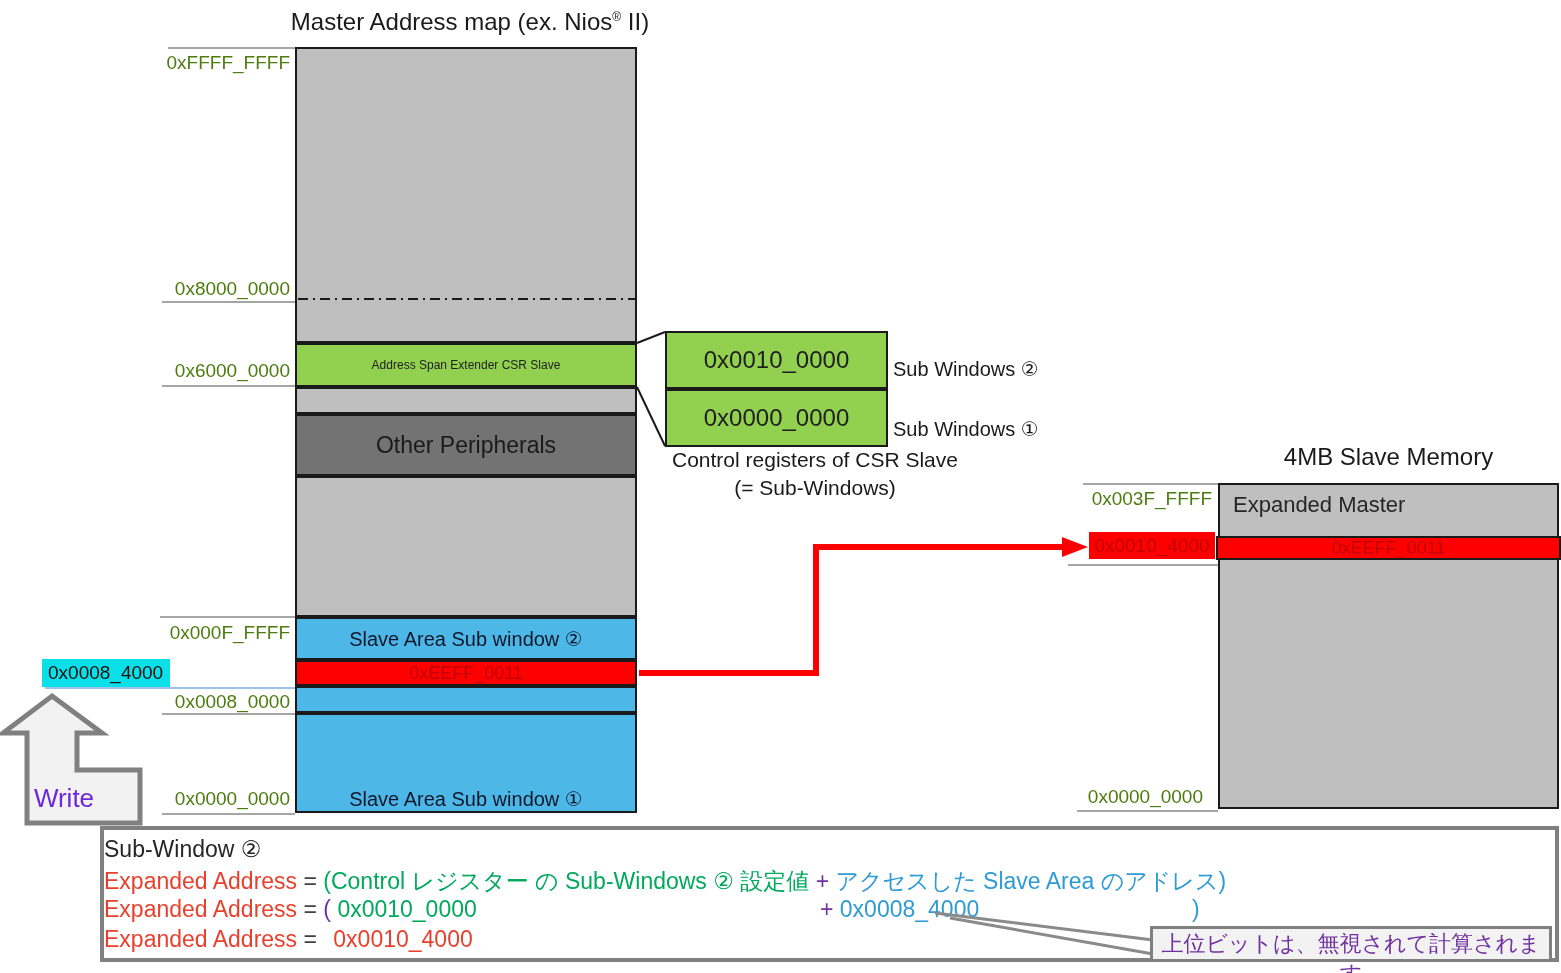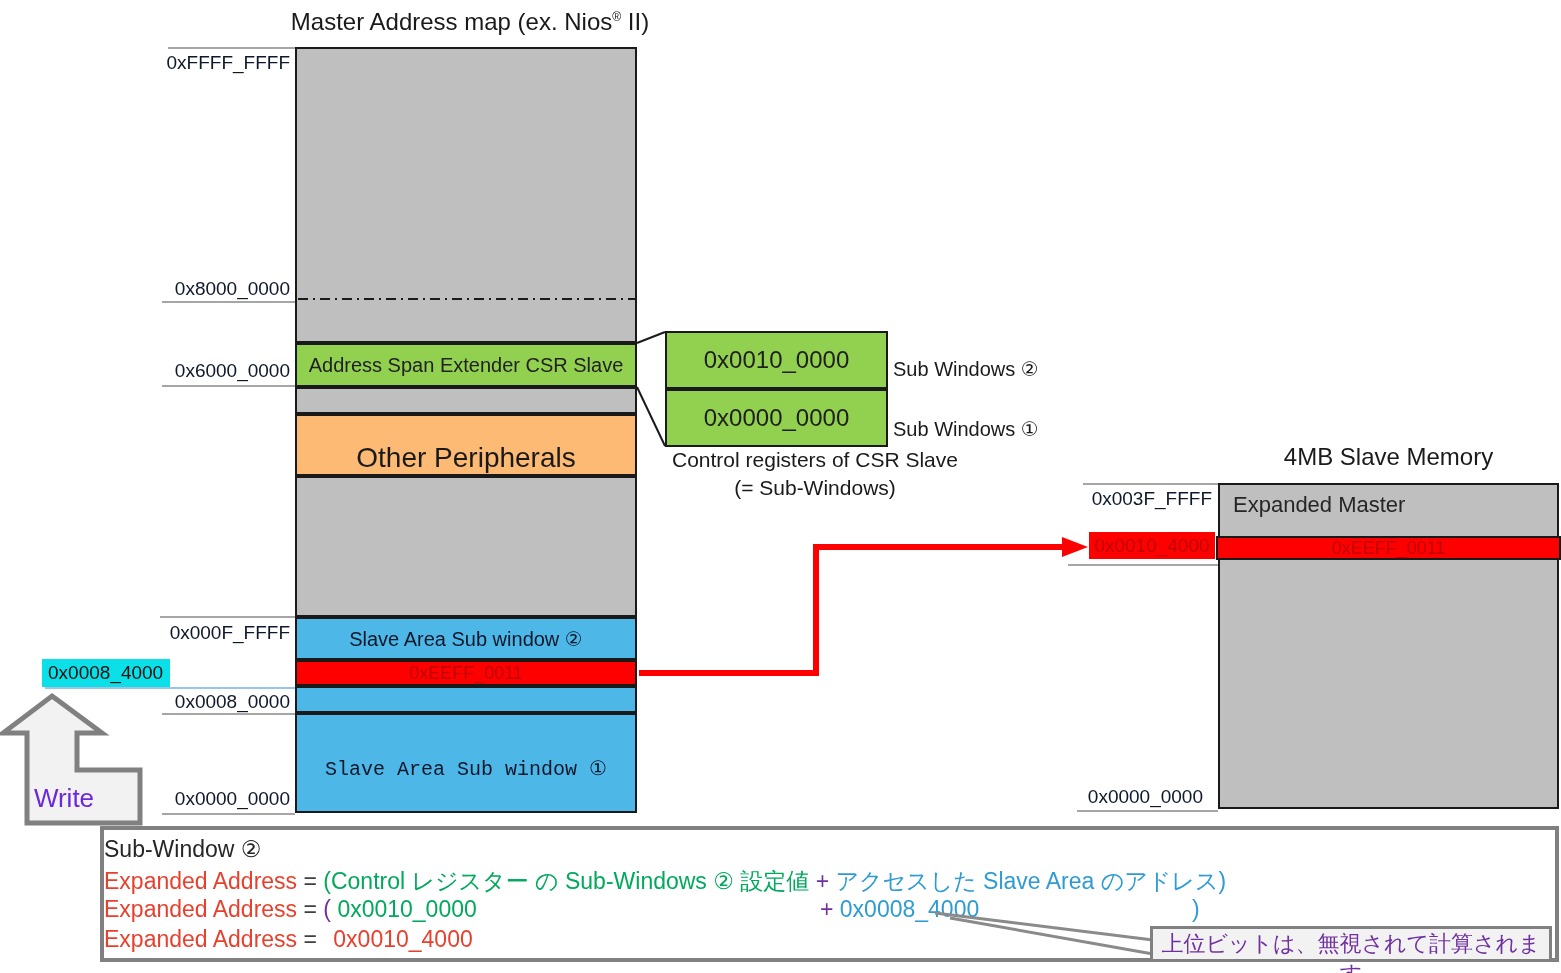--- a/index.html
+++ b/index.html
@@ -7,28 +7,28 @@
   .canvas { position:relative; width:1561px; height:973px; background:#fff; overflow:hidden; }
 
   .title { position:absolute; text-align:center; color:#1a1a1a; }
   .master-title { left:280px; top:8px; width:380px; font-size:24px; }
   .master-title sup { font-size:12px; }
   .slave-title { left:1218px; top:443px; width:341px; font-size:24px; }
 
   .seg { position:absolute; left:295px; width:342px; border:2px solid #1a1a1a;
          display:flex; align-items:center; justify-content:center; z-index:1; }
   .seg.gray { background:#BFBFBF; }
-  .seg.green { background:#92D050; font-size:20px; color:#222; }
-  .seg.lblue { background:#fdba74; font-size:28px; color:#1a1a1a;align-items:flex-end; }
+  .seg.green { background:#92D050; font-size:12px; color:#222; }
+  .seg.lblue { background:#737373; font-size:23px; color:#1a1a1a; }
   .seg.blue  { background:#4DB8E8; font-size:20px; color:#0f172a; }
   .seg.redband { background:#FF0000; font-size:18px; color:#C00000; }
-  .seg.top-align { align-items:center; padding-top:11px;font-family:Liberation Mono, monospace; }
+  .seg.top-align { align-items:flex-end; padding-top:11px; }
 
   .addr { position:absolute; left:100px; width:190px; text-align:right;
-          font-size:19px; color:#0f172a; z-index:2; white-space:nowrap; }
+          font-size:19px; color:#4d7c0f; z-index:2; white-space:nowrap; }
   .tick { position:absolute; height:2px; background:#A6A6A6; z-index:2; }
   .tick.lightblue { background:#9DC3E6; }
 
   .cyan-label { position:absolute; left:42px; top:659px; width:128px; height:28px;
                 background:#0BE0E8; color:#111; font-size:19px; line-height:28px;
                 padding-left:6px; z-index:2; }
 
   .regbox { position:absolute; left:665px; width:223px; background:#92D050;
             border:2px solid #1a1a1a; display:flex; align-items:center; justify-content:center;
             font-size:24px; color:#1f1f1f; z-index:1; }

